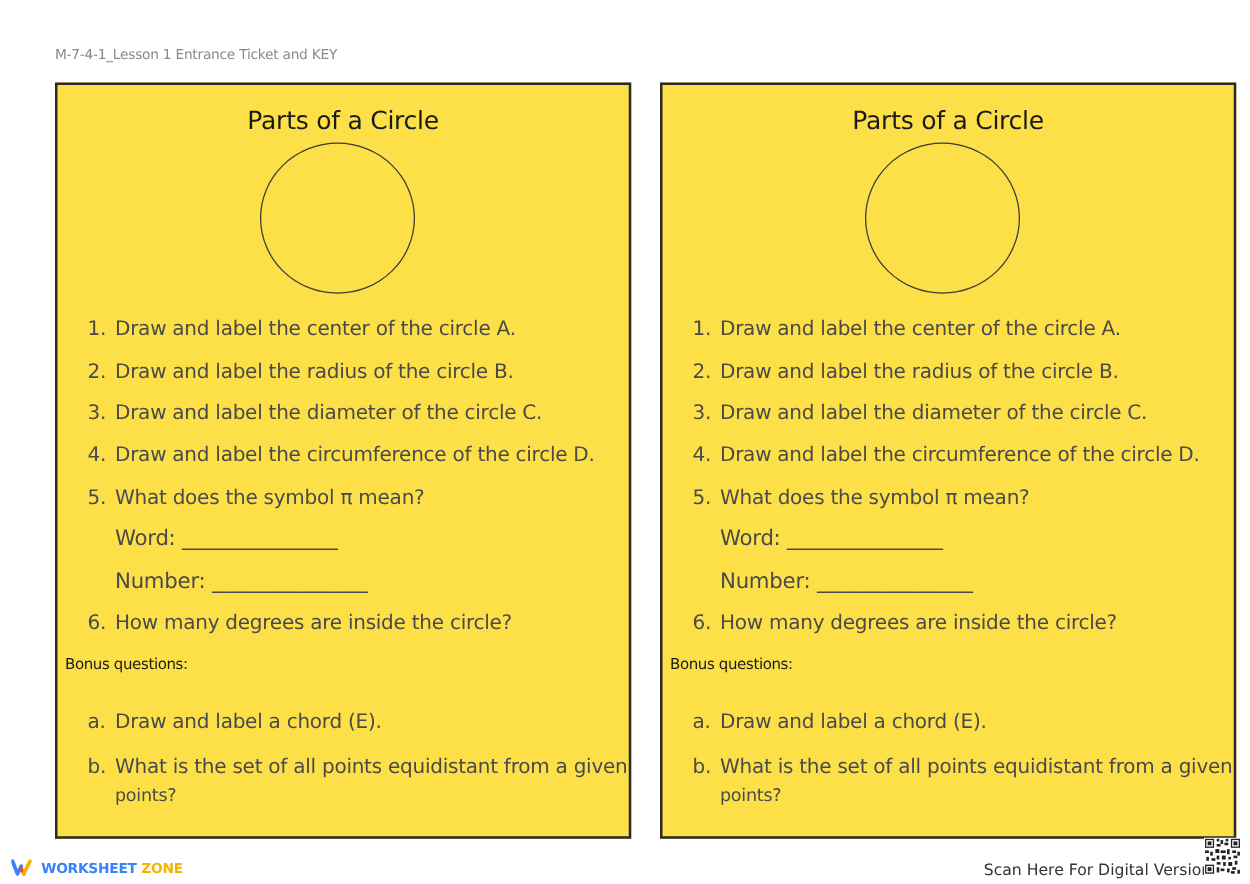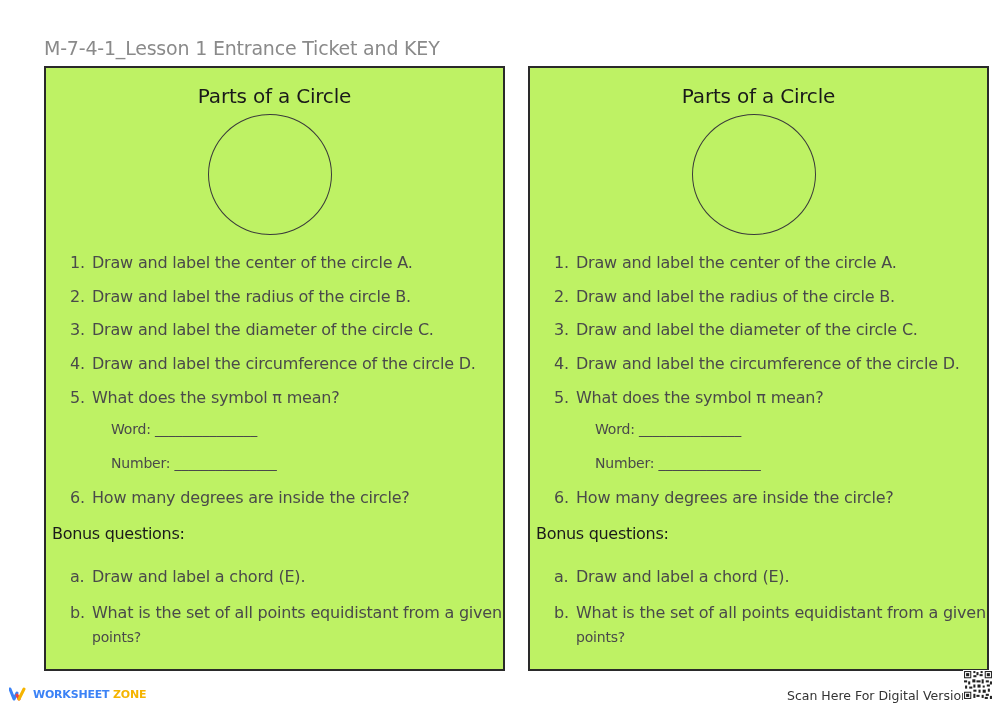--- a/index.html
+++ b/index.html
@@ -3,47 +3,47 @@
   <meta charset="utf-8">
   <style>
     * { box-sizing: border-box; margin: 0; padding: 0; }
     html, body {
       width: 1000px; height: 707px; background: #ffffff; overflow: hidden;
       font-family: "DejaVu Sans", "Liberation Sans", sans-serif;
     }
     .page { position: relative; width: 1000px; height: 707px; }
     .doc-title {
       position: absolute; left: 44px; top: 37px;
-      font-size: 19px; color: #8a8a8a; letter-spacing: -0.2px;
+      font-size: 11px; color: #8a8a8a; letter-spacing: -0.2px;
     }
     .card {
       position: absolute; top: 66px; width: 461px; height: 605px;
-      border: 2px solid #2a2a2a; background: #bef264;
+      border: 2px solid #2a2a2a; background: #fde047;
     }
     .card.left { left: 44px; }
     .card.right { left: 528px; }
     .card-title {
       position: absolute; top: 16px; left: 0; right: 0; text-align: center;
       font-size: 20px; color: #1a1a1a; letter-spacing: -0.2px;
     }
     .circle {
       position: absolute; top: 46px; left: 162px;
       width: 124px; height: 121px; border-radius: 50%;
       border: 1.3px solid #3a3a3a;
     }
     .q {
       position: absolute; left: 24px; font-size: 16px; color: #4a4a4a;
       letter-spacing: -0.2px; white-space: nowrap;
     }
     .q .num { display: inline-block; width: 22px; text-align: left; }
     .sub {
-      position: absolute; left: 46px; font-size: 14px; color: #4a4a4a; letter-spacing: -0.2px; margin-left: 19px;
+      position: absolute; left: 46px; font-size: 17px; color: #4a4a4a; letter-spacing: -0.2px;
     }
     .bonus-heading {
-      position: absolute; left: 6px; font-size: 16px; color: #1a1a1a; letter-spacing: -0.3px;
+      position: absolute; left: 6px; font-size: 12px; color: #1a1a1a; letter-spacing: -0.3px;
     }
     .wrap-line { position: absolute; left: 46px; font-size: 14px; color: #4a4a4a; letter-spacing: -0.2px; text-align: center; }
     .footer-logo {
       position: absolute; left: 9px; top: 687px; display: flex; align-items: center; gap: 4px;
     }
     .logo-text { font-size: 11px; font-weight: bold; letter-spacing: -0.2px; }
     .logo-text .w1 { color: #3b82f6; }
     .logo-text .w2 { color: #f5b400; }
     .scan-text {
       position: absolute; left: 787px; top: 688px; font-size: 12.5px; color: #333;

